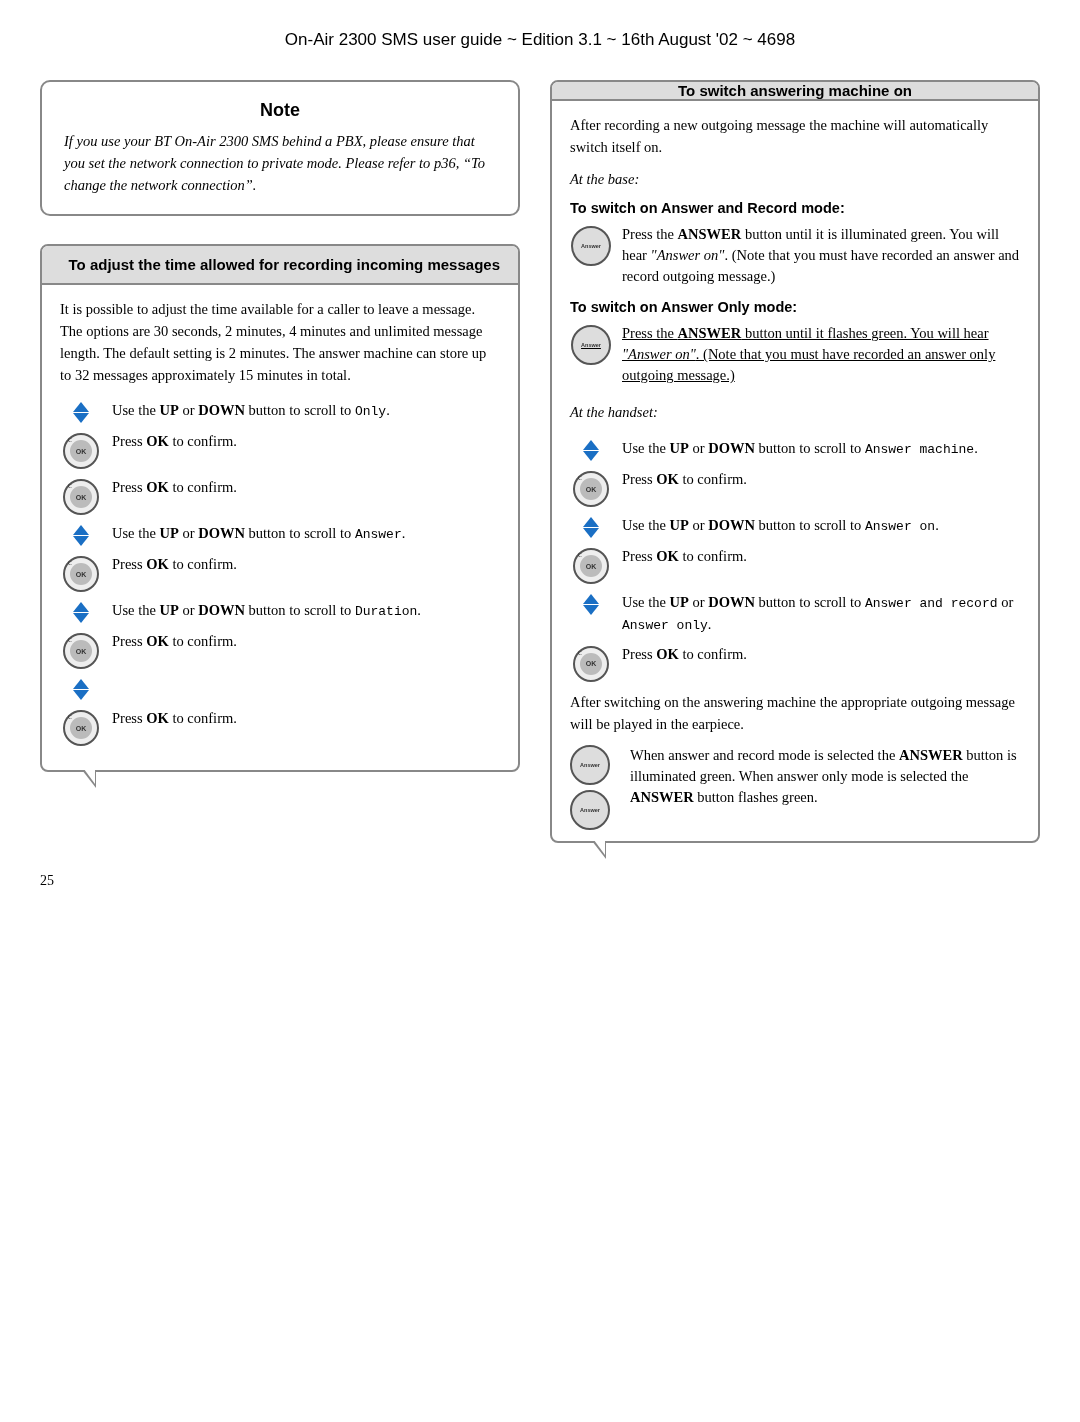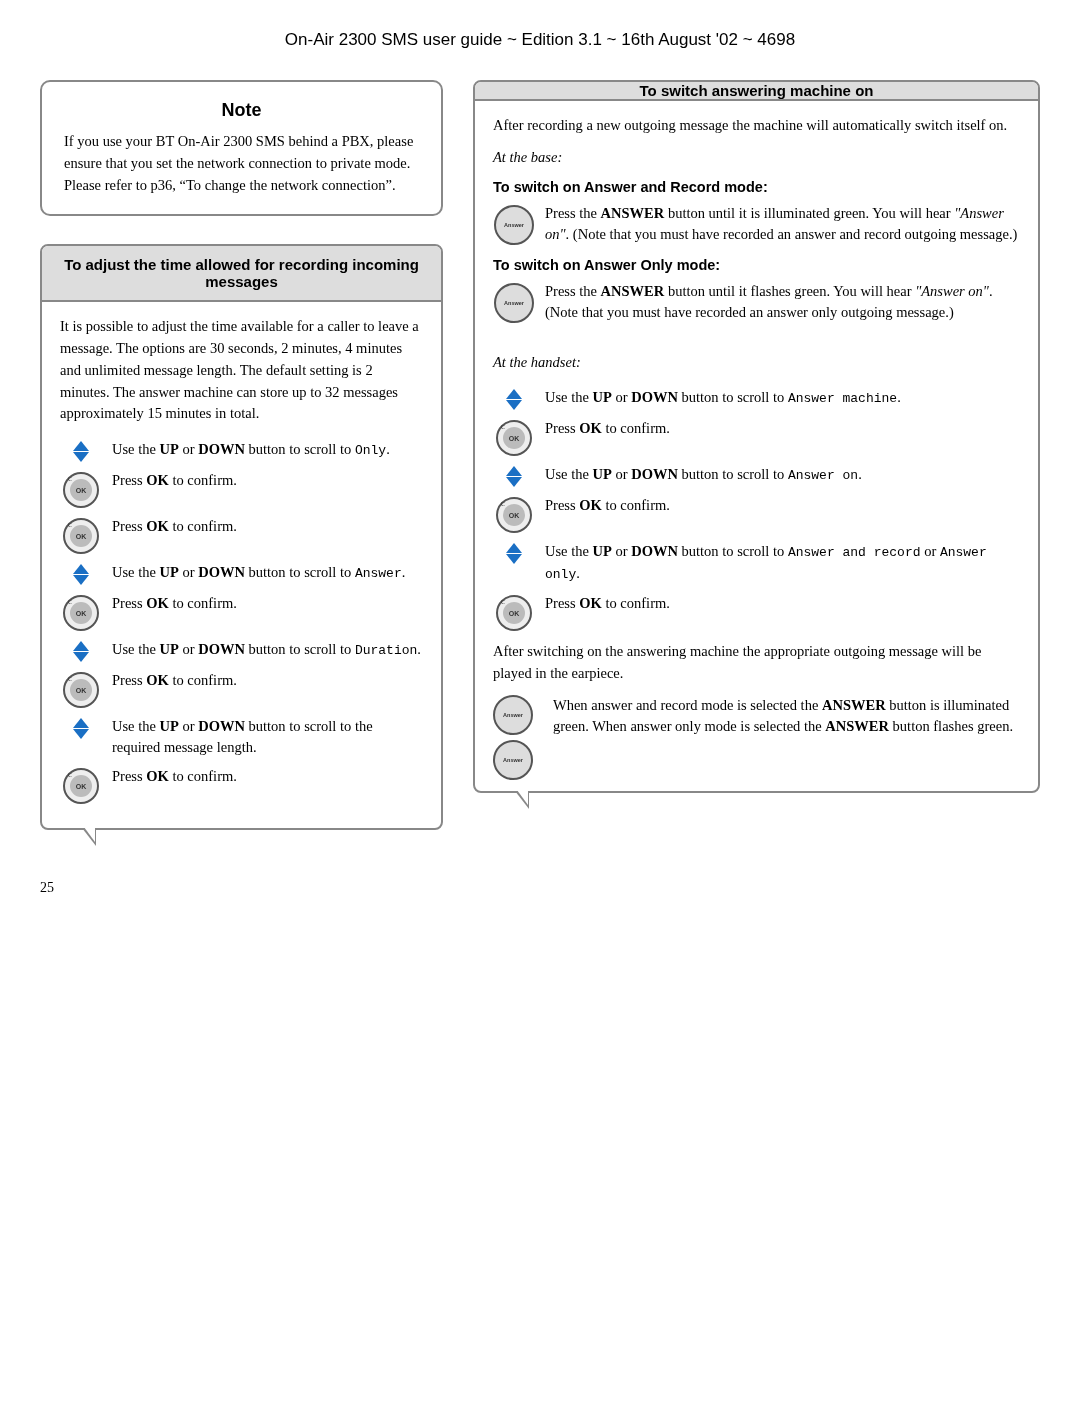--- a/index.html
+++ b/index.html
@@ -20,21 +20,21 @@
       font-family: Arial, sans-serif;
     }
 
     .two-col {
       display: flex;
       gap: 30px;
       align-items: flex-start;
     }
 
     .left-col {
-      width: 403px;
+      width: 480px;
       flex-shrink: 0;
     }
 
     .right-col {
       flex: 1;
     }
 
     
     .note-box {
       border: 2px solid #888;
@@ -46,20 +46,21 @@
 
     .note-box .note-title {
       text-align: center;
       font-size: 18px;
       font-weight: bold;
       font-family: Arial, sans-serif;
       margin-bottom: 10px;
     }
 
     .note-box p {
+      font-style: italic;
       font-size: 14.5px;
       line-height: 1.5;
     }
 
     
     .section-box {
       border: 2px solid #888;
       border-radius: 8px;
       padding: 0;
       margin-bottom: 20px;
@@ -67,21 +68,21 @@
       position: relative;
     }
 
     .section-box .section-tab {
       background: #ddd;
       border-radius: 6px 6px 0 0;
       padding: 10px 18px;
       font-weight: bold;
       font-family: Arial, sans-serif;
       font-size: 15px;
-      text-align: center;
+      text-align: right;
       border-bottom: 2px solid #888;
     }
 
     .section-box .section-body {
       padding: 14px 18px 16px 18px;
     }
 
     
     .right-section-box {
       border: 2px solid #888;
@@ -390,21 +391,20 @@
             <div class="instr-text">Press <b>OK</b> to confirm.</div>
           </div>
 
           <div class="instr-row">
             <div class="instr-icon">
               <div class="updown-icon">
                 <div class="arrow-up"></div>
                 <div class="arrow-down"></div>
               </div>
             </div>
-            <div class="instr-text">Use  the <b>UP</b> or <b>DOWN</b> button to scroll to the required message length.</div>
           </div>
 
           <div class="instr-row">
             <div class="instr-icon">
               <div class="ok-icon">
                 <span class="c-label">C</span>
                 <div class="ok-inner">
                     <span class="ok-label">OK</span>
                   </div>
               </div>
@@ -434,21 +434,21 @@
         <div class="instr-row" style="margin-bottom:12px;justify-content:center;">
           <div class="instr-icon">
             <div class="answer-btn">
               <span class="ans-text">Answer</span>
             </div>
           </div>
           <div class="instr-text">Press the <b>ANSWER</b> button until it is illuminated green. You will hear <i>"Answer on"</i>. (Note that you must have recorded an answer and record outgoing message.)</div>
         </div>
 
         <div class="subsection-title">To switch on Answer Only mode:</div>
-        <div class="instr-row" style="margin-bottom:29px;">
+        <div class="instr-row" style="margin-bottom:16px;text-decoration:underline;">
           <div class="instr-icon">
             <div class="answer-btn">
               <span class="ans-text">Answer</span>
             </div>
           </div>
           <div class="instr-text">Press the <b>ANSWER</b> button until it flashes green. You will hear <i>"Answer on"</i>. (Note that you must have recorded an answer only outgoing message.)</div>
         </div>
 
         <p class="right-text italic">At the handset:</p>
 

